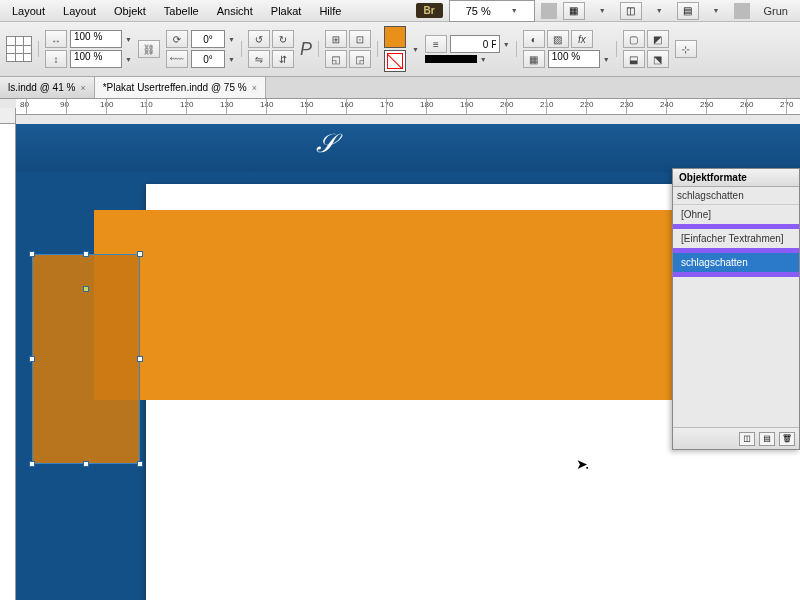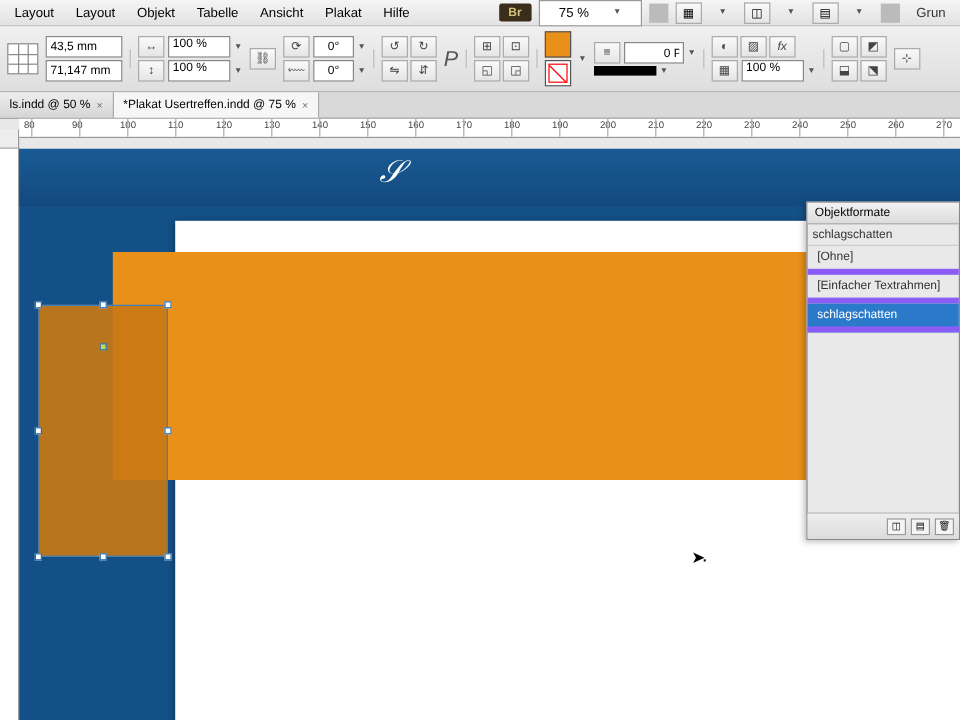--- a/index.html
+++ b/index.html
@@ -54,21 +54,21 @@
 .hd { position: absolute; width: 6px; height: 6px; background: #fff; border: 1px solid #2b69a5; }
 .hd.tl{left:-3px;top:-3px}.hd.tm{left:50%;top:-3px;margin-left:-3px}.hd.tr{right:-3px;top:-3px}
 .hd.ml{left:-3px;top:50%;margin-top:-3px}.hd.mr{right:-3px;top:50%;margin-top:-3px}
 .hd.bl{left:-3px;bottom:-3px}.hd.bm{left:50%;bottom:-3px;margin-left:-3px}.hd.br{right:-3px;bottom:-3px}
 .hd.c{left:50%;top:15%;margin-left:-3px;background:#c5d85a;}
 .cursor { position: absolute; left: 560px; top: 332px; font-size: 14px; color: #000; }
 .cursor::after { content: "▪"; font-size: 7px; position: absolute; left: 10px; top: 8px; }
 
 
 .panel { position: absolute; right: 0; top: 168px; width: 128px; background: #e9e9e9; border: 1px solid #888; box-shadow: -2px 2px 5px rgba(0,0,0,.25); font-size: 10px; }
-.panel-tab { background: linear-gradient(#f2f2f2,#dcdcdc); border-bottom: 1px solid #aaa; padding: 3px 6px; font-weight: normal; font-size: 10px; }
+.panel-tab { background: linear-gradient(#f2f2f2,#dcdcdc); border-bottom: 1px solid #aaa; padding: 3px 6px; font-weight: bold; font-size: 10px; }
 .panel-hdr { padding: 3px 4px; border-bottom: 1px solid #ccc; color: #333; }
 .panel-item { padding: 4px 8px; border-bottom: 5px solid #8b5cf6; color: #333; }
 .panel-item.sel { background: #2b79c9; color: #fff; }
 .panel-foot { height: 22px; border-top: 1px solid #bbb; background: linear-gradient(#eee,#dcdcdc); display: flex; justify-content: flex-end; align-items: center; gap: 4px; padding: 0 4px; }
 .pf { width: 16px; height: 14px; border: 1px solid #999; background: #f4f4f4; font-size: 8px; display: inline-flex; align-items: center; justify-content: center; }
 .panel-space { height: 150px; }
 </style>
 </head>
 <body>
 
@@ -93,24 +93,20 @@
     <span class="tri">▼</span>
     <span class="iconbtn">▤</span>
     <span class="tri">▼</span>
     <span class="sep"></span>
     <span class="grun">Grun</span>
   </div>
 </div>
 
 <div class="ctrlbar">
   <div class="refgrid"></div>
-  <div style="display:flex;flex-direction:column;gap:2px">
-    <input class="field" value="43,5 mm" style="">
-    <input class="field" value="71,147 mm" style="">
-  </div>
   <span class="sep"></span>
   <div style="display:flex;flex-direction:column;gap:2px">
     <div style="display:flex;gap:3px;align-items:center">
       <span class="mini">↔</span>
       <span class="pct">100 %</span>
       <span class="tri">▼</span>
     </div>
     <div style="display:flex;gap:3px;align-items:center">
       <span class="mini">↕</span>
       <span class="pct">100 %</span>
@@ -196,21 +192,21 @@
     <div style="display:flex;gap:2px">
         <span class="mini">⬓</span>
         <span class="mini">⬔</span>
       </div>
   </div>
   <span class="mini">⊹</span>
 </div>
 
 <div class="doctabs">
   <div class="tab">
-      <span>ls.indd @ 50 %</span>
+      <span>ls.indd @ 41 %</span>
       <span class="x">×</span>
     </div>
   <div class="tab active">
       <span>*Plakat Usertreffen.indd @ 75 %</span>
       <span class="x">×</span>
     </div>
 </div>
 
 <div class="corner"></div>
 <div class="ruler-h" id="rulerH">

